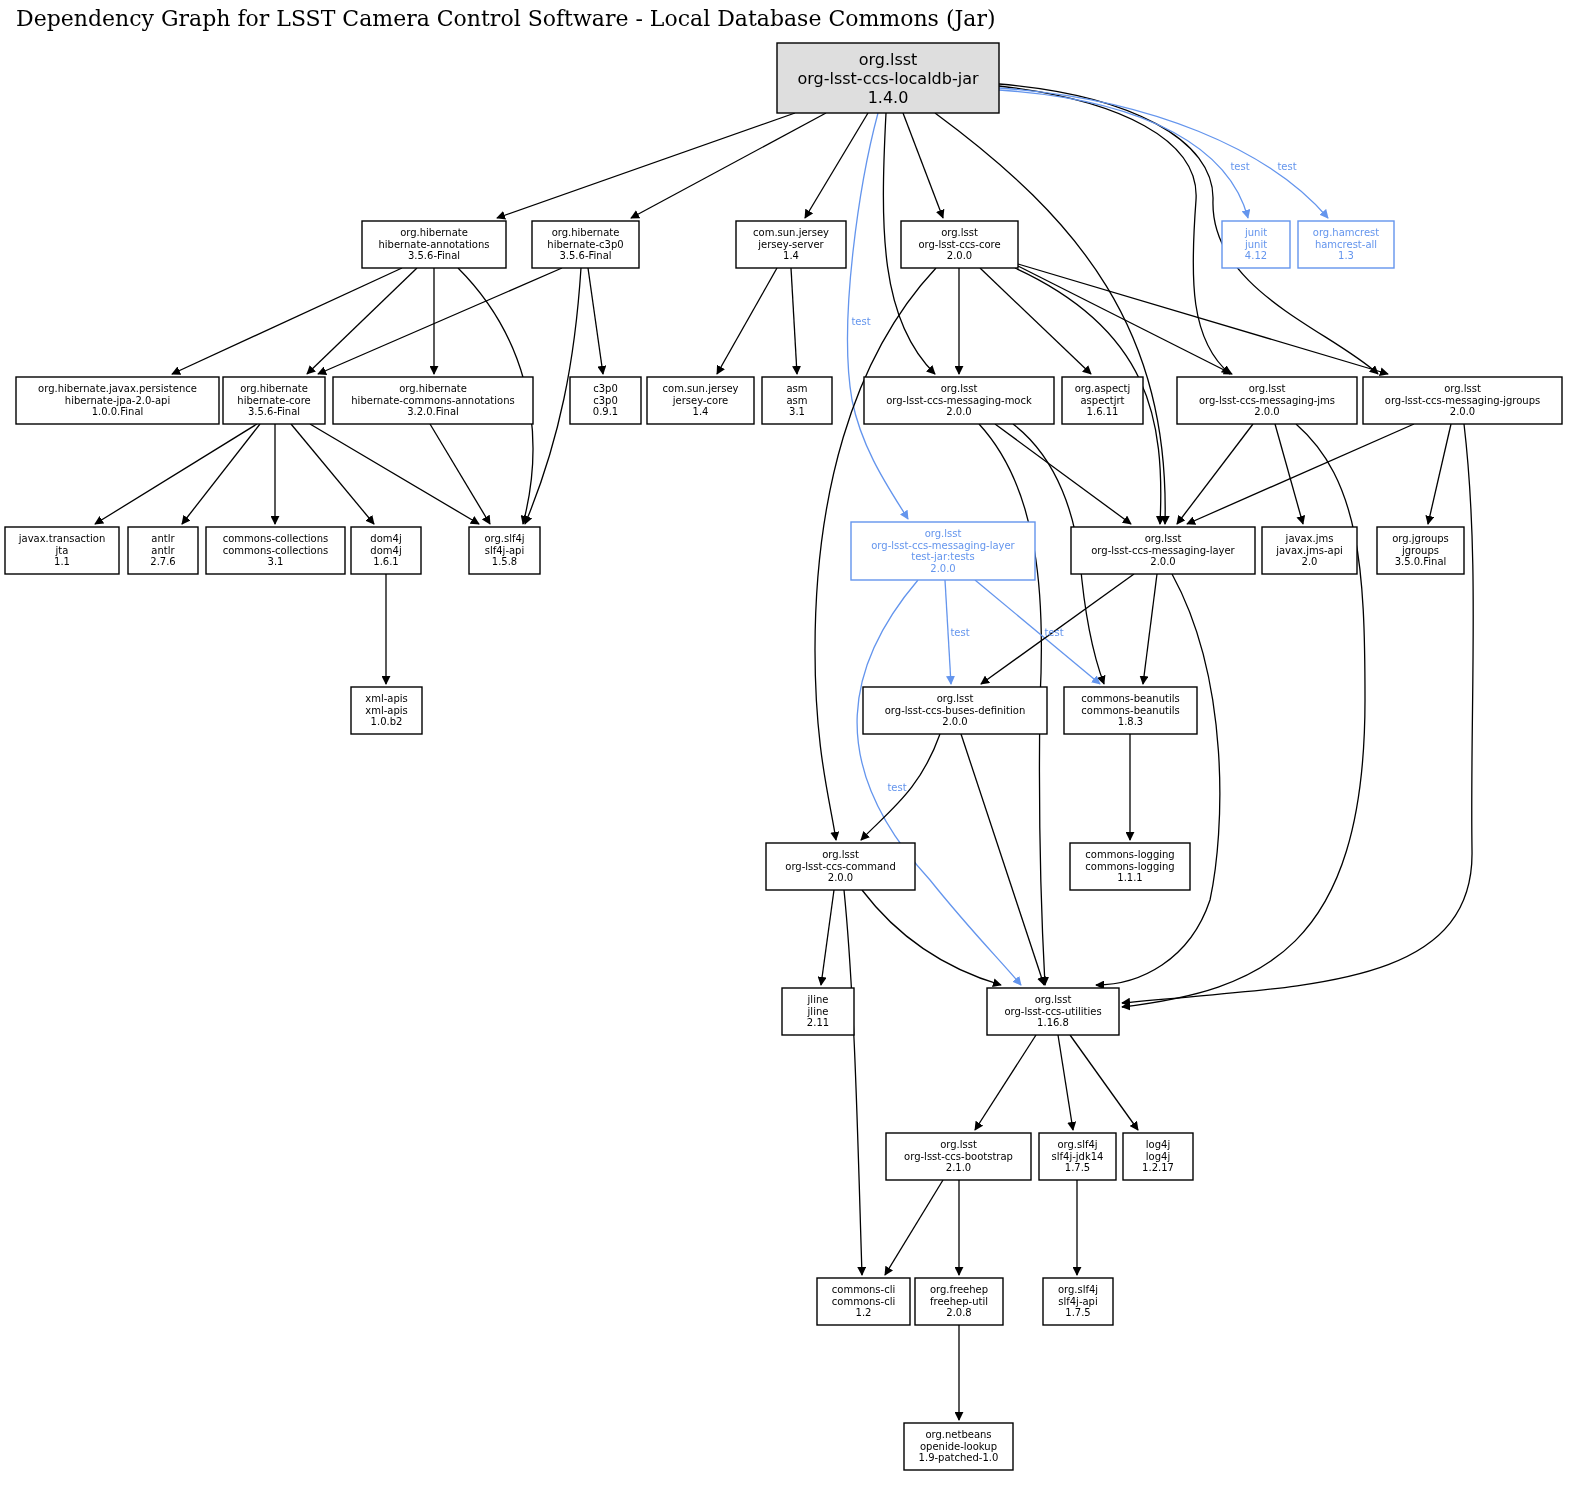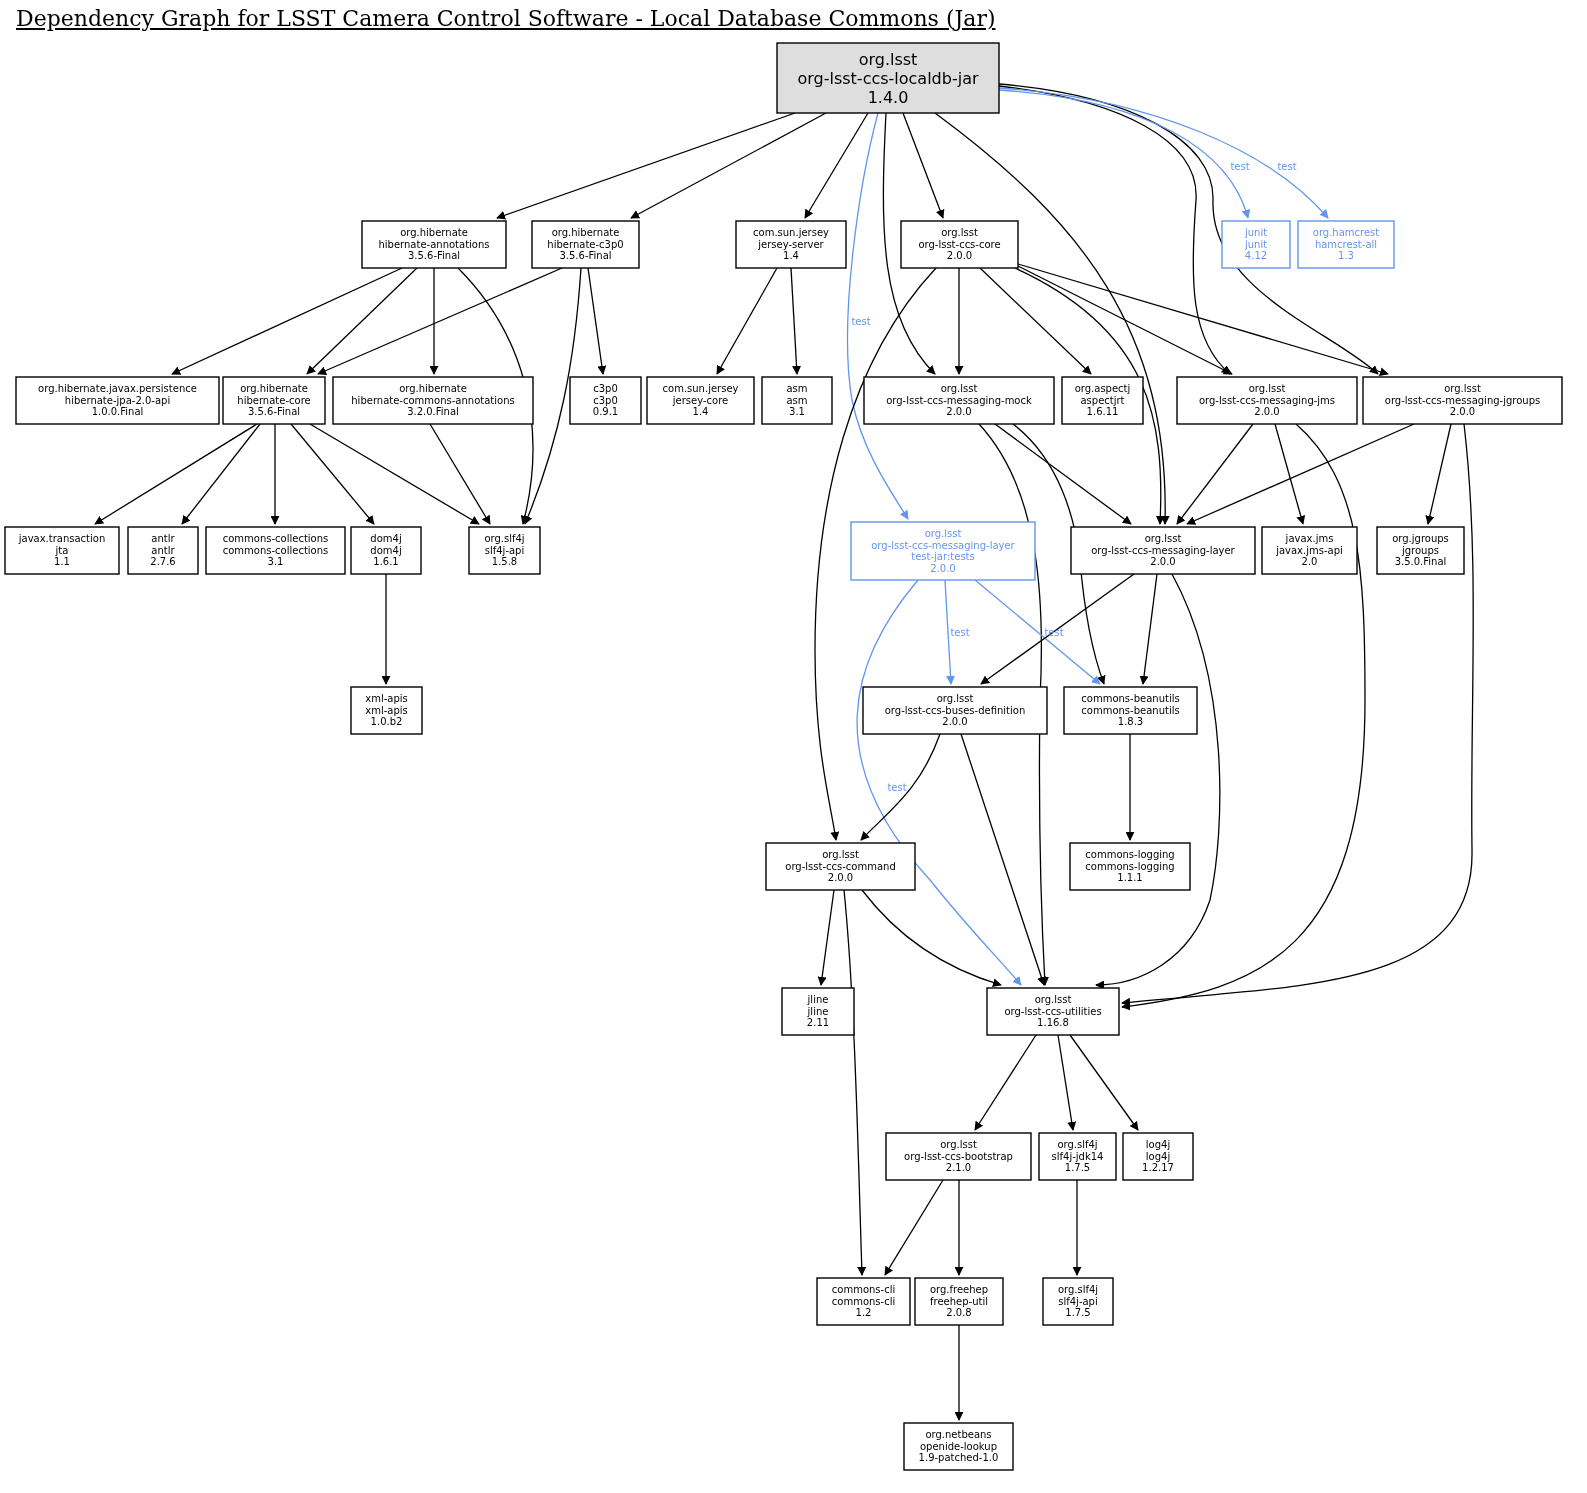--- a/index.html
+++ b/index.html
@@ -1,20 +1,20 @@
 <!DOCTYPE html>
 <html><head>
   <meta charset="utf-8">
   <style>
     html, body { margin: 0; padding: 0; background: #ffffff; }
     body { width: 1587px; height: 1493px; position: relative; overflow: hidden; }
     #graph-title {
       position: absolute; left: 16px; top: 6px;
       font-family: "DejaVu Serif", "Liberation Serif", serif;
-      font-size: 22px; color: #000; white-space: nowrap; text-decoration: underline;
+      font-size: 22px; color: #000; white-space: nowrap;
     }
     svg#graph { position: absolute; left: 0; top: 0; }
     .node-box { fill: #ffffff; stroke: #000; stroke-width: 1.4; }
     .node-box.root { fill: #dedede; stroke: #000; stroke-width: 1.4; }
     .node-box.test { stroke: #6495ed; }
     .node-text { font-family: "DejaVu Sans", sans-serif; font-size: 10px; fill: #000; text-anchor: middle; }
     .node-text.root { font-size: 16px; }
     .node-text.test { fill: #6495ed; }
     .edge { fill: none; stroke: #000; stroke-width: 1.3; }
     .edge.test { stroke: #6495ed; }

